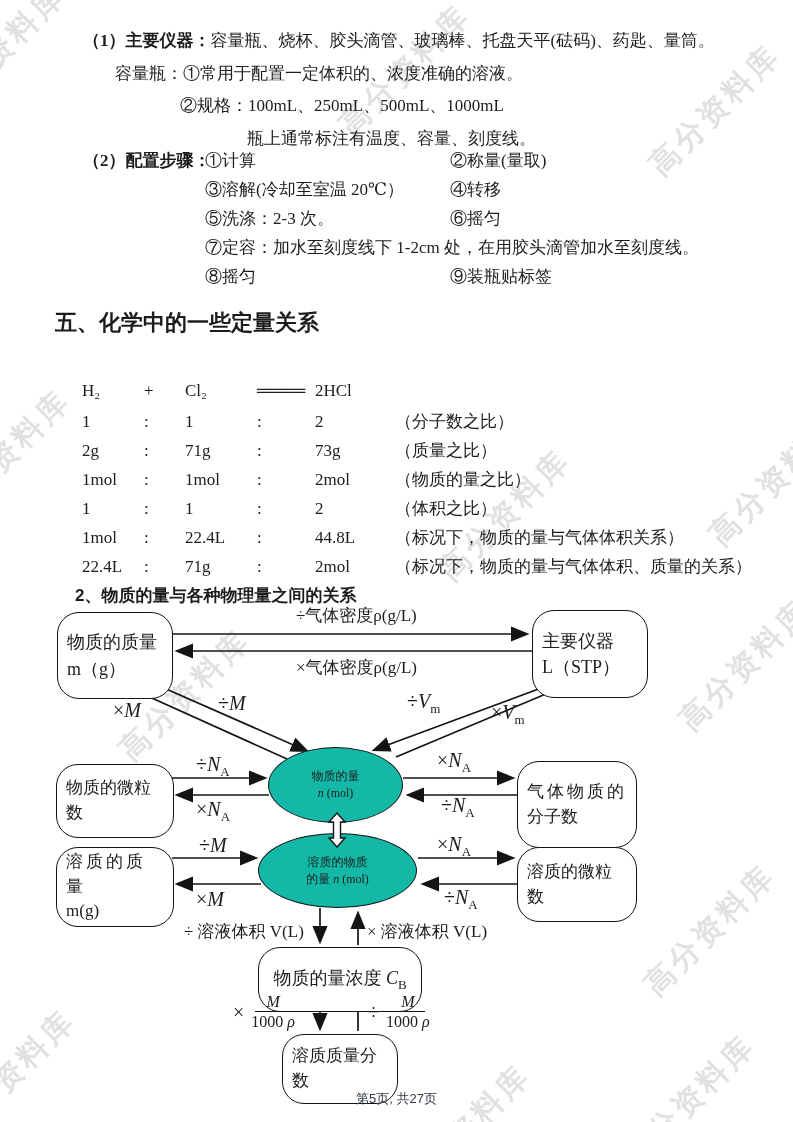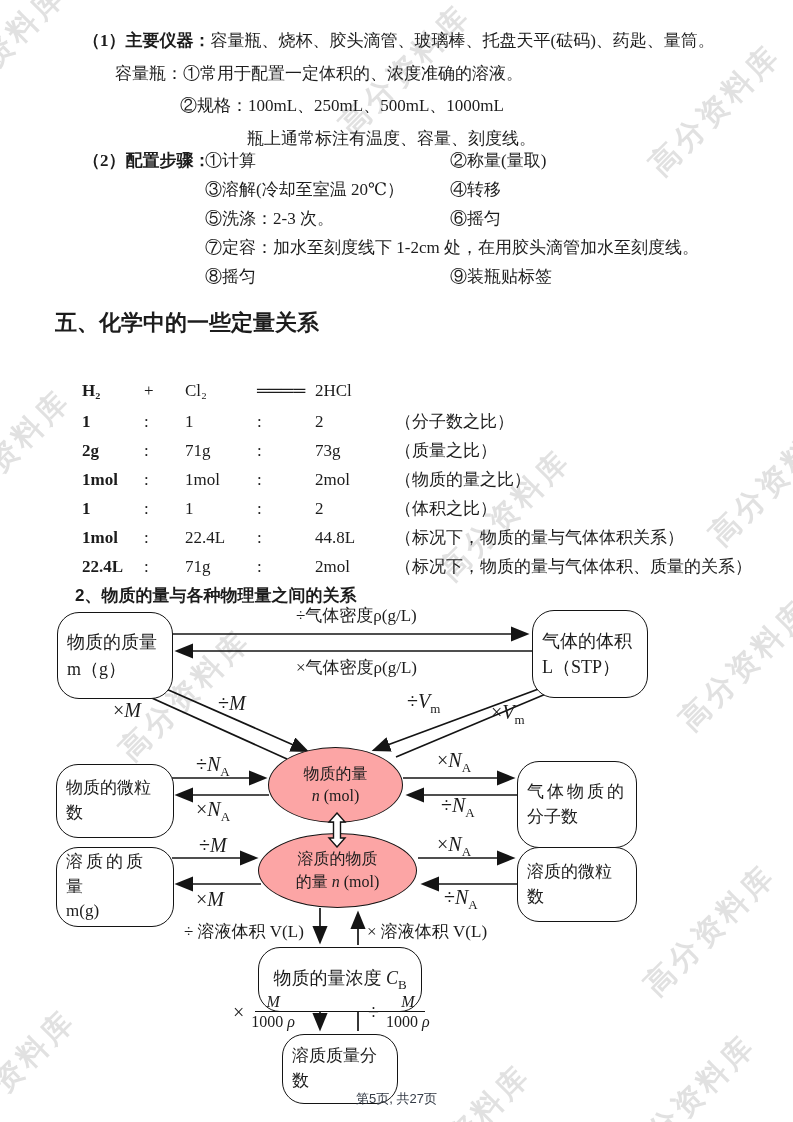--- a/index.html
+++ b/index.html
@@ -12,28 +12,28 @@
   
   .line{position:absolute;white-space:nowrap;font-size:17px;z-index:2;line-height:1.2;}
   .b{font-weight:bold;}
   .h-main{position:absolute;white-space:nowrap;font-family:Liberation Mono, monospace;
           font-weight:bold;font-size:22px;z-index:2;}
   .h-sub{position:absolute;white-space:nowrap;font-family:"Liberation Sans","DejaVu Sans",sans-serif;
          font-weight:bold;font-size:17px;z-index:2;}
   
   .eqrow{position:absolute;left:82px;white-space:nowrap;font-size:17px;z-index:2;}
   .eqrow span{display:inline-block;}
-  .c1{width:62px;font-weight:bold;}.c2{width:41px;}.c3{width:72px;}.c4{width:58px;}.c5{width:80px;}
+  .c1{width:62px;}.c2{width:41px;}.c3{width:72px;}.c4{width:58px;}.c5{width:80px;}
   
   .arrows{position:absolute;left:0;top:0;z-index:1;}
   .dbox{position:absolute;border:1.6px solid #141414;border-radius:22px;background:#fff;
         font-size:18px;line-height:1.45;padding:16px 9px;z-index:2;display:flex;
         flex-direction:column;justify-content:center;}
-  .dellipse{position:absolute;border:1.6px solid #141414;border-radius:50%;background:#fca5a5;
-        font-size:16px;line-height:1.4;z-index:2;display:flex;flex-direction:column;
+  .dellipse{position:absolute;border:1.6px solid #141414;border-radius:50%;background:#14b8a6;
+        font-size:12px;line-height:1.4;z-index:2;display:flex;flex-direction:column;
         justify-content:center;align-items:center;text-align:left;}
   .ls3{letter-spacing:3px;}
   .mlab{position:absolute;font-size:20px;white-space:nowrap;z-index:2;}
   .mlab i,.clab i,.dellipse i,.dbox i{font-style:italic;}
   .mlab sub,.dbox sub{font-size:13px;}
   .clab{position:absolute;font-size:17px;white-space:nowrap;z-index:2;}
   .fracwrap{position:absolute;display:flex;align-items:center;gap:7px;z-index:2;font-size:20px;}
   .frac{display:flex;flex-direction:column;align-items:center;font-size:16px;line-height:1.15;}
   .frac .num{border-bottom:1.4px solid #141414;padding:0 11px;}
   .frac .den{padding-top:1px;}
@@ -136,21 +136,21 @@
   </svg>
   <svg class="arrows" style="left:326px;top:812px;z-index:3" width="22" height="36" viewBox="0 0 22 36">
     <path d="M11,1 L19,10 L14.5,10 L14.5,26 L19,26 L11,35 L3,26 L7.5,26 L7.5,10 L3,10 Z" fill="#ffffff" stroke="#141414" stroke-width="1.4"></path>
   </svg>
 
   <div class="dbox" style="left:57px;top:612px;width:96px;height:53px">
     <div>物质的质量</div>
     <div>m（g）</div>
   </div>
   <div class="dbox" style="left:532px;top:610px;width:96px;height:54px">
-    <div>气体的体积</div>
+    <div>主要仪器</div>
     <div>L（STP）</div>
   </div>
   <div class="dbox" style="left:56px;top:764px;width:98px;height:40px;font-size:17px">
     <div>物质的微粒数</div>
   </div>
   <div class="dbox" style="left:517px;top:761px;width:100px;height:53px;font-size:17px">
     <div class="ls3">气体物质的</div>
     <div>分子数</div>
   </div>
   <div class="dbox" style="left:56px;top:847px;width:98px;height:46px;font-size:17px">

